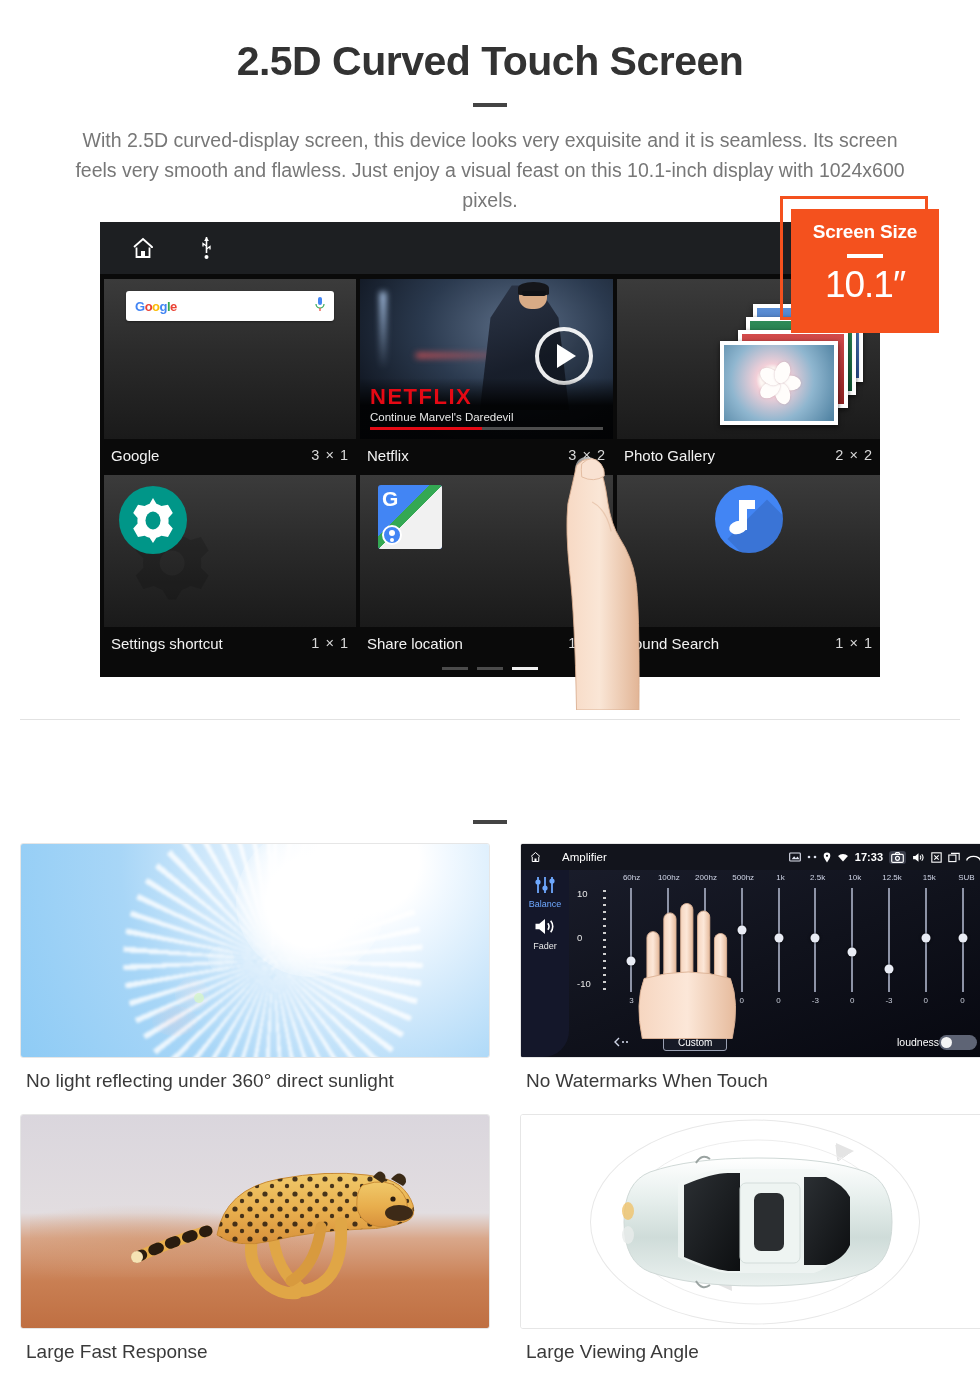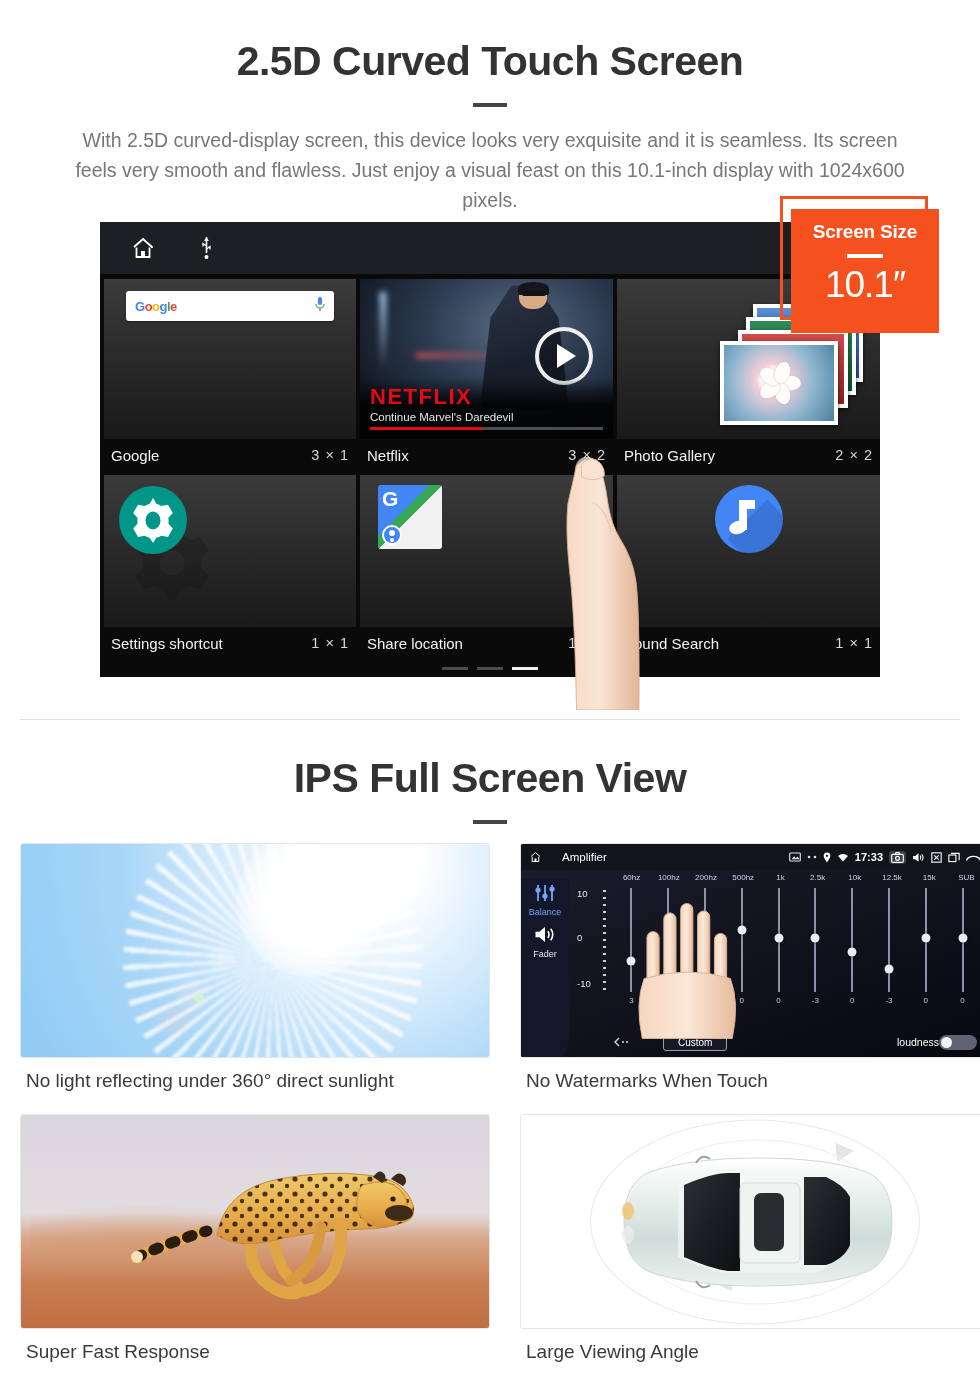--- a/index.html
+++ b/index.html
@@ -215,21 +215,21 @@
 
   
   .amp { position:absolute; inset:0; background:#0b0d14; }
   .amp-bar { height:26px; background:#12141c; display:flex; align-items:center; padding:0 8px; gap:6px; }
   .amp-title { color:#fff; font-size:11.5px; font-weight:normal; margin-left:14px; }
   .amp-ic { color:#dfe3ef; display:inline-flex; align-items:center; }
   .amp-time { color:#fff; font-size:11px; font-weight:bold; }
   .amp-hl { background:#3a3d4a; border-radius:3px; padding:1px 2px; }
   .amp-body { position:absolute; left:0; right:0; top:26px; bottom:0;
      background: linear-gradient(160deg,#1a1d2b 0%, #10121c 50%, #070810 100%); }
-  .amp-side { position:absolute; left:0; top:8px; width:48px; height:100%;
+  .amp-side { position:absolute; left:0; top:0; width:48px; height:100%;
      background:#14172a; border-radius:0 0 26px 0; text-align:center; padding-top:6px; }
   .amp-side .lbl { font-size:9px; margin-top:1px; }
   .amp-side .lbl.act { color:#6ea8ff; }
   .amp-side .lbl.idl { color:#e8e8e8; }
   .eqwrap { position:absolute; left:48px; right:4px; top:0; bottom:0; }
   .freqs { display:flex; margin-left:44px; padding-top:3px; }
   .freqs span { flex:1; text-align:center; color:#cfd4e6; font-size:8px; }
   .scale { position:absolute; left:8px; top:18px; color:#e7e7e7; font-size:9.5px; }
   .scale .s10 { position:absolute; top:0; }
   .scale .s0 { position:absolute; top:44px; }
@@ -495,21 +495,20 @@
 
   <div class="badge-frame"></div>
   <div class="badge">
     <div class="badge-t">Screen Size</div>
     <div class="badge-rule"></div>
     <div class="badge-v">10.1″</div>
   </div>
 
   <div class="divider"></div>
 
-  <h2 class="sec2-title">IPS Full Screen View</h2>
   <div class="sec2-rule"></div>
 
   <div class="quads">
     <div class="qrow">
 
       <div class="qcell">
         <div class="qbox">
           <div class="sky"></div>
           <div class="sunburst"></div>
           <div class="suncore"></div>
@@ -760,21 +759,21 @@
             <path d="M342 70 q24 -8 36 4 q10 10 8 22 q-2 10 -14 14 q-16 5 -28 -4 q-10 -8 -8 -22 q1 -10 6 -14z" fill="url(#fur)" stroke="#c98a34" stroke-width="1"></path>
             <path d="M370 64 q8 -10 14 -2 q3 5 -2 9z" fill="#3a2a16"></path>
             <path d="M352 62 q7 -10 12 -2 q2 5 -3 8z" fill="#3a2a16"></path>
             <ellipse cx="378" cy="98" rx="14" ry="8" fill="#3d2a17"></ellipse>
             <circle cx="372" cy="84" r="2.6" fill="#2a1c0f"></circle>
 
             <path d="M320 108 q2 40 -14 56 q-12 12 -28 12" stroke="#e0a646" stroke-width="12" fill="none" stroke-linecap="round"></path>
             <path d="M300 112 q-6 40 -30 54" stroke="#d89a3e" stroke-width="11" fill="none" stroke-linecap="round"></path>
           </svg>
         </div>
-        <div class="qcap">Super Fast Response</div>
+        <div class="qcap">Large Fast Response</div>
       </div>
 
       <div class="qcell">
         <div class="qbox">
           <div class="car-bg"></div>
           <div class="orbit"></div>
           <svg viewBox="0 0 440 215" width="440" height="215" style="position:absolute;left:15px;top:0">
             <defs>
               <linearGradient id="body" x1="0" y1="0" x2="0" y2="1">
                 <stop offset="0" stop-color="#ffffff"></stop>

